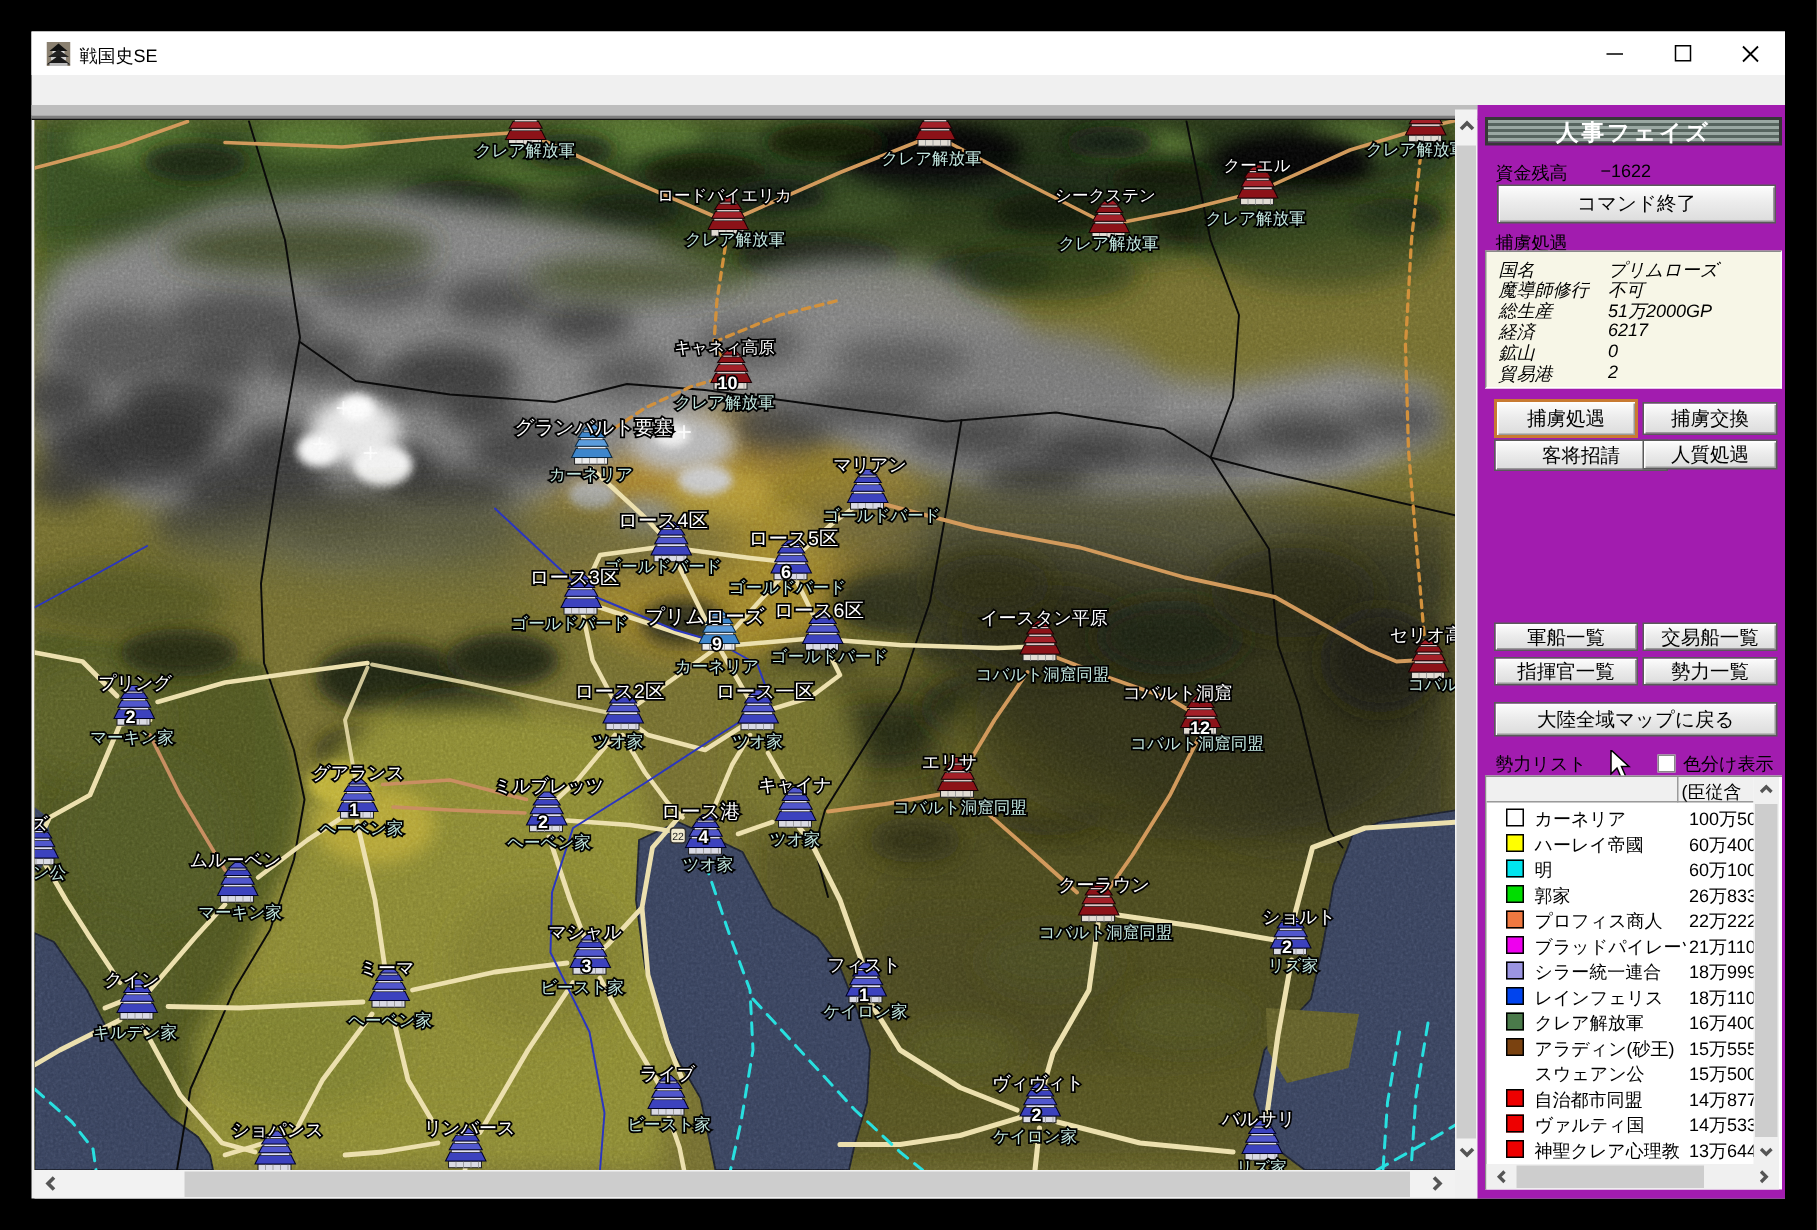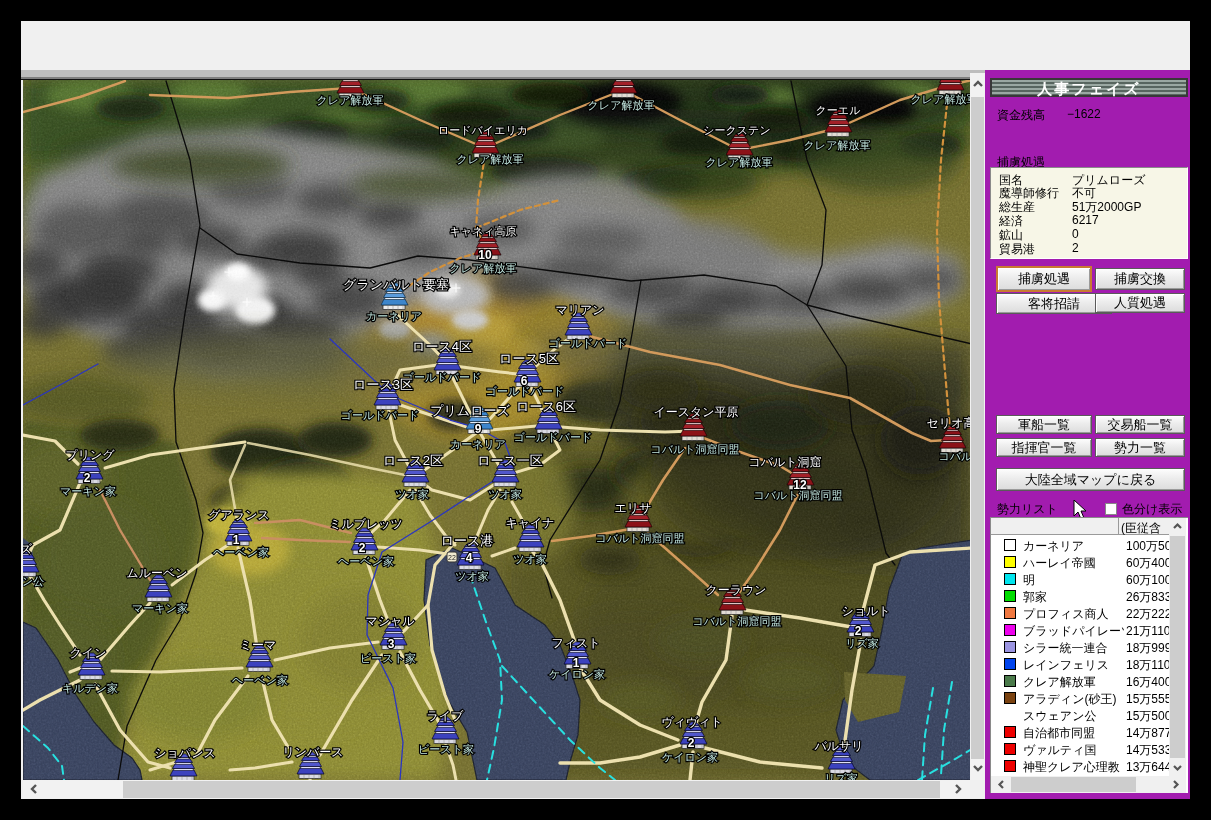--- a/index.html
+++ b/index.html
@@ -24,32 +24,53 @@
 
 #side{position:absolute;left:964px;top:49px;width:205px;height:729px;background:#a21caf;}
 #phase{position:absolute;left:5px;top:8px;width:198px;height:19px;border:2px solid #383838;
  background:repeating-linear-gradient(180deg,#9aa8a2 0px,#9aa8a2 2px,#57655f 2px,#57655f 4px);
  color:#fff;font-size:15px;font-weight:bold;text-align:center;line-height:18px;letter-spacing:2px;}
 .sbtxt{position:absolute;font-size:12px;color:#000;}
 .btn{position:absolute;background:linear-gradient(180deg,#fdfdfd 0%,#ececec 45%,#dcdcdc 100%);
  border:1px solid #5a5a5a;box-shadow:inset 1px 1px 0 #fff, inset -1px -1px 0 #9a9a9a;
  font-size:13px;color:#000;text-align:center;font-family:"Liberation Sans",sans-serif;padding:0;}
 #infopanel{position:absolute;left:5px;top:97px;width:198px;height:92px;background:#f7f6e7;
- border-top:1px solid #8a8a8a;border-left:1px solid #8a8a8a;border-right:1px solid #fff;border-bottom:1px solid #fff;font-size:12px;color:#000;}
+ border-top:1px solid #8a8a8a;border-left:1px solid #8a8a8a;border-right:1px solid #fff;border-bottom:1px solid #fff;font-size:12px;color:#000;font-style:italic;}
 .irow{position:absolute;left:8px;}
 .ival{position:absolute;left:81px;}
 #listbox{position:absolute;left:5px;top:447px;width:198px;height:276px;background:#fff;
  border-top:1px solid #8a8a8a;border-left:1px solid #8a8a8a;font-size:12px;color:#000;}
 .sq{position:absolute;left:13px;width:12px;height:12px;border:1px solid #000;}
 .lname{position:absolute;left:32px;font-size:12px;white-space:nowrap;max-width:101px;overflow:hidden;}
 .lval{position:absolute;left:135px;font-size:12px;white-space:nowrap;}
 </style>
 </head>
 <body>
 <div id="win">
+  <div id="titlebar">
+    <svg id="ticon" viewBox="0 0 16 16">
+        <rect x="0" y="0" width="16" height="16" fill="#8a8070"></rect>
+        <polygon points="8,1 2,6 14,6" fill="#111"></polygon>
+        <rect x="4" y="6" width="8" height="2" fill="#ddd"></rect>
+        <polygon points="8,5 1,10 15,10" fill="#222"></polygon>
+        <rect x="3" y="10" width="10" height="2" fill="#ccc"></rect>
+        <polygon points="8,9 0,15 16,15" fill="#1a1a1a"></polygon>
+        <rect x="2" y="14" width="12" height="2" fill="#bbb"></rect>
+      </svg>
+    <div id="ttext">戦国史SE</div>
+    <svg class="wbtn" style="left:1033px" viewBox="0 0 45 29">
+        <line x1="17" y1="15" x2="28" y2="15" stroke="#000" stroke-width="1"></line>
+      </svg>
+    <svg class="wbtn" style="left:1078px" viewBox="0 0 45 29">
+        <rect x="18" y="9.5" width="10" height="10" fill="none" stroke="#000" stroke-width="1"></rect>
+      </svg>
+    <svg class="wbtn" style="left:1123px" viewBox="0 0 45 29">
+        <path d="M18 10 L28 20 M28 10 L18 20" stroke="#000" stroke-width="1.2" fill="none"></path>
+      </svg>
+  </div>
   <div id="mband1"></div>
     <div id="mband2"></div>
     <div id="mband3"></div>
   <div id="mapwrap"><svg width="947" height="700" viewBox="0 0 947 700">
 <defs>
 <filter id="b3" x="-40%" y="-40%" width="180%" height="180%">
             <feGaussianBlur stdDeviation="3"></feGaussianBlur>
           </filter>
 <filter id="b6" x="-40%" y="-40%" width="180%" height="180%">
             <feGaussianBlur stdDeviation="6"></feGaussianBlur>
@@ -497,20 +518,21 @@
     <div class="sbthumb" style="left:100px;top:1px;width:817px;height:17px"></div>
     <svg class="arr" style="right:3px;top:0" viewBox="0 0 18 18">
         <path d="M7 5 L11 9 L7 13" stroke="#555" stroke-width="2.4" fill="none"></path>
       </svg>
   </div>
   <div style="position:absolute;left:949px;top:759px;width:15px;height:19px;background:#f0f0f0"></div>
   <div id="side">
     <div id="phase">人事フェイズ</div>
     <div class="sbtxt" style="left:12px;top:37px">資金残高</div>
     <div class="sbtxt" style="left:82px;top:37px">−1622</div>
+    <button class="btn" style="left:13px;top:53px;width:186px;height:26px">コマンド終了</button>
     <div class="sbtxt" style="left:12px;top:84px">捕虜処遇</div>
     <div id="infopanel" style="top:97px;height:92px">
       <div class="irow" style="top:4px">国名</div>
         <div class="ival" style="top:4px">プリムローズ</div>
       <div class="irow" style="top:17px">魔導師修行</div>
         <div class="ival" style="top:17px">不可</div>
       <div class="irow" style="top:31px">総生産</div>
         <div class="ival" style="top:31px">51万2000GP</div>
       <div class="irow" style="top:45px">経済</div>
         <div class="ival" style="top:45px">6217</div>

